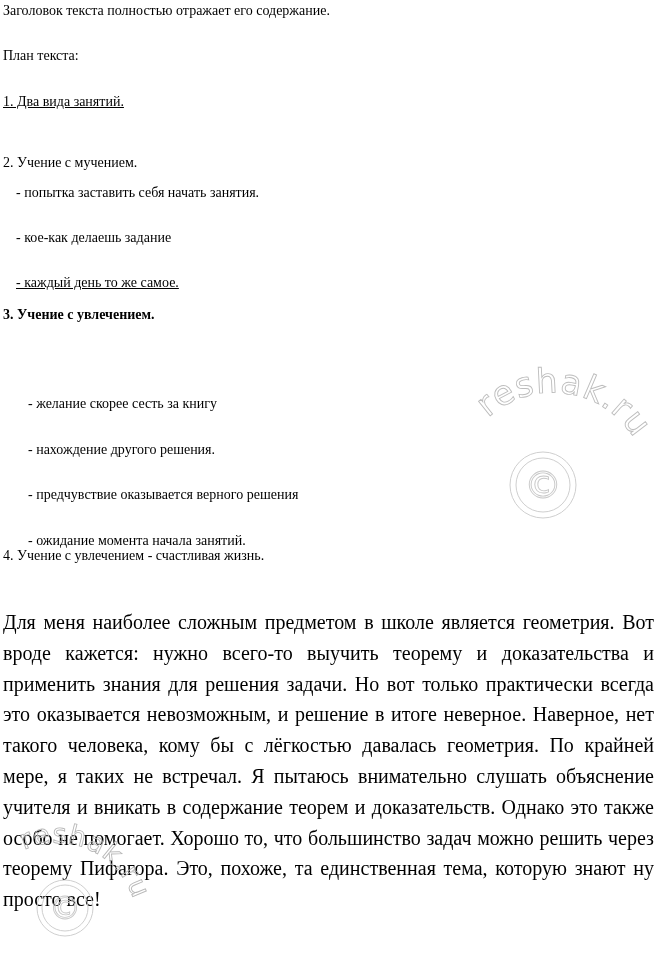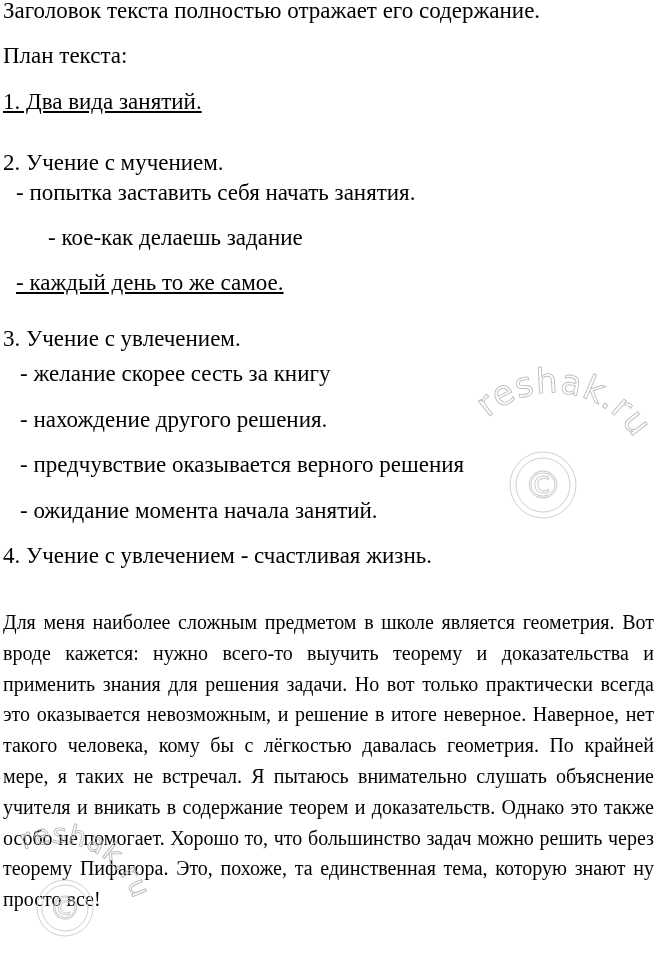--- a/index.html
+++ b/index.html
@@ -1,36 +1,36 @@
 <!DOCTYPE html>
 <html><head>
 <meta charset="utf-8">
 <style>
   html, body { margin:0; padding:0; background:#ffffff; }
   body { width:657px; height:953px; position:relative; overflow:hidden;
          font-family:"Liberation Serif", "DejaVu Serif", serif; color:#000; }
-  .line { position:absolute; left:3px; font-size:23px; white-space:nowrap; line-height:22px; }
+  .line { position:absolute; left:3px; font-size:14px; white-space:nowrap; line-height:22px; }
   .indent1 { left:16px; }
-  .indent2 { left:20px; }
+  .indent2 { left:28px;margin-top:30px; }
   .para { position:absolute; left:3px; top:607px; width:651px; font-size:20px;
           line-height:30.8px; text-align:justify; text-align-last:left; }
   .wm { position:absolute; pointer-events:none; }
 </style>
 </head>
 <body>
 
 <div class="line" style="top:0px;">Заголовок текста полностью отражает его содержание.</div>
 <div class="line" style="top:45px;">План текста:</div>
 
 <div class="line" style="top:91px;text-decoration:underline;">1. Два вида занятий.</div>
 <div class="line" style="top:152px;text-align:right;">2. Учение с мучением.</div>
 <div class="line indent1" style="top:182px;">- попытка заставить себя начать занятия.</div>
-<div class="line indent1" style="top:227px;margin-left:32px;">- кое-как делаешь задание</div>
+<div class="line indent1" style="top:227px;">- кое-как делаешь задание</div>
 <div class="line indent1" style="top:272px;text-decoration:underline;">- каждый день то же самое.</div>
-<div class="line" style="top:328px;">3. Учение с увлечением.</div>
+<div class="line" style="top:304px;font-weight:bold;">3. Учение с увлечением.</div>
 <div class="line indent2" style="top:363px;">- желание скорее сесть за книгу</div>
 <div class="line indent2" style="top:409px;">- нахождение другого решения.</div>
 <div class="line indent2" style="top:454px;">- предчувствие оказывается верного решения</div>
 <div class="line indent2" style="top:500px;">- ожидание момента начала занятий.</div>
 <div class="line" style="top:545px;">4. Учение с увлечением - счастливая жизнь.</div>
 
 <div class="para">Для меня наиболее сложным предметом в школе является геометрия. Вот вроде кажется: нужно всего-то выучить теорему и доказательства и применить знания для решения задачи. Но вот только практически всегда это оказывается невозможным, и решение в итоге неверное. Наверное, нет такого человека, кому бы с лёгкостью давалась геометрия. По крайней мере, я таких не встречал. Я пытаюсь внимательно слушать объяснение учителя и вникать в содержание теорем и доказательств. Однако это также особо не помогает. Хорошо то, что большинство задач можно решить через теорему Пифагора. Это, похоже, та единственная тема, которую знают ну просто все!</div>
 
 <svg class="wm" style="left:470px;top:360px;" width="187" height="180" viewBox="0 0 187 180">
   <defs>

